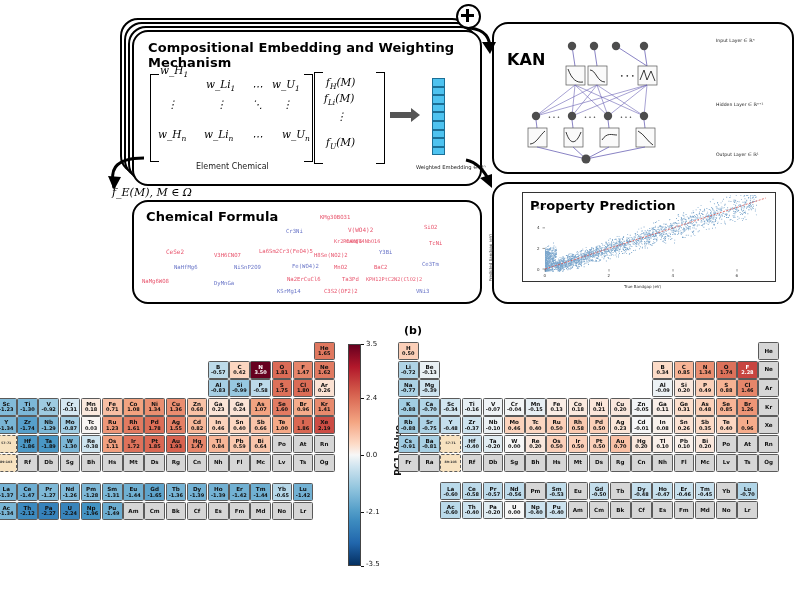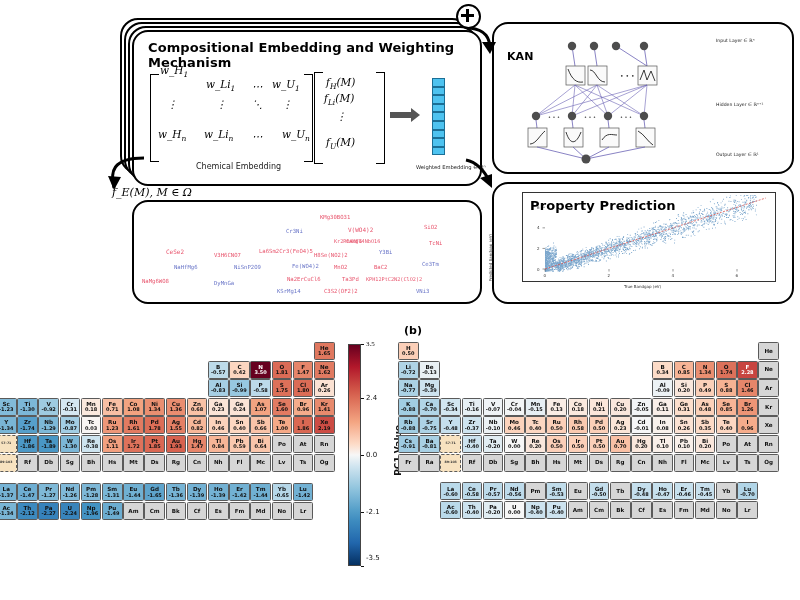--- a/index.html
+++ b/index.html
@@ -81,21 +81,21 @@
     position:absolute;
     font-family:"DejaVu Sans Mono", monospace;
     font-size:5.6px;
     white-space:nowrap;
   }
   .f-red{color:#e8556d;}
   .f-blue{color:#6a76c8;}
 
   
   #kan-box{left:492px;top:22px;width:298px;height:148px;z-index:3;}
-  #kan-title{position:absolute;left:13px;top:26px;font-size:11px;}
+  #kan-title{position:absolute;left:13px;top:26px;font-size:16px;}
   .kan-layer-lbl{
     position:absolute;font-size:4.6px;color:#222;white-space:nowrap;
   }
 
   
   #pp-box{left:492px;top:182px;width:298px;height:118px;z-index:3;}
   #pp-title{position:absolute;left:36px;top:14px;font-size:13px;z-index:4;}
   #pp-plotframe{
     position:absolute;left:28px;top:8px;width:252px;height:88px;
     border:1px solid #333;background:#fff;overflow:hidden;
@@ -183,21 +183,21 @@
       <div class="mcell" style="left:23px;top:34px;">⋮</div>
       <div class="mcell" style="left:72px;top:34px;">⋮</div>
       <div class="mcell" style="left:108px;top:34px;">⋱</div>
       <div class="mcell" style="left:138px;top:34px;">⋮</div>
 
       <div class="mcell" style="left:14px;top:64px;">w_H<span class="sub">n</span></div>
       <div class="mcell" style="left:60px;top:64px;">w_Li<span class="sub">n</span></div>
       <div class="mcell" style="left:108px;top:66px;">⋯</div>
       <div class="mcell" style="left:138px;top:64px;">w_U<span class="sub">n</span></div>
 
-      <div class="elem-embed-lbl" style="left:52px;top:98px;">Chemical Embedding</div>
+      <div class="elem-embed-lbl" style="left:52px;top:98px;">Element Chemical</div>
 
       <div class="bracket" style="left:170px;top:8px;height:90px;"></div>
       <div class="bracket right" style="left:232px;top:8px;height:90px;"></div>
 
       <div class="mcell" style="left:182px;top:12px;">f<span class="sub">H</span>(M)</div>
       <div class="mcell" style="left:180px;top:28px;">f<span class="sub">Li</span>(M)</div>
       <div class="mcell" style="left:192px;top:46px;">⋮</div>
       <div class="mcell" style="left:182px;top:72px;">f<span class="sub">U</span>(M)</div>
 
       <div class="arrowbody" style="left:246px;top:48px;width:22px;"></div>
@@ -218,20 +218,21 @@
     </div>
   </div>
 
   <svg style="position:absolute;left:104px;top:156px;width:50px;height:40px;z-index:4;">
     <path d="M 40 2 C 8 2 6 16 10 32" stroke="#000" stroke-width="3" fill="none"></path>
     <polygon points="10,34 4,20 17,21" fill="#000"></polygon>
   </svg>
   <div class="fe-label" style="left:112px;top:186px;z-index:4;">f_E(M), M ∈ Ω</div>
 
   <div class="roundbox" id="cf-box">
+    <div class="box-title" id="cf-title">Chemical Formula</div>
     <div id="formula-cloud" style="position:absolute;left:0;top:0;width:346px;height:100px;">
         <div class="formula f-red" style="left: 186px; top: 12px; font-size: 5.6px;">KMg30BO31</div>
         <div class="formula f-blue" style="left: 152px; top: 26px; font-size: 5.6px;">Cr3Ni</div>
         <div class="formula f-red" style="left: 214px; top: 24px; font-size: 6px;">V(WO4)2</div>
         <div class="formula f-red" style="left: 290px; top: 22px; font-size: 5.6px;">SiO2</div>
         <div class="formula f-red" style="left: 200px; top: 36px; font-size: 5.2px;">Kr2RhAuF6</div>
         <div class="formula f-red" style="left: 212px; top: 36px; font-size: 5.2px;">CaMg14NbO16</div>
         <div class="formula f-red" style="left: 32px; top: 46px; font-size: 6px;">CeSe2</div>
         <div class="formula f-red" style="left: 80px; top: 50px; font-size: 5.6px;">V3H6CNO7</div>
         <div class="formula f-red" style="left: 125px; top: 46px; font-size: 5.6px;">La6Sm2Cr3(FeO4)5</div>
@@ -760,29 +761,29 @@
         <div class="pt-sym">No</div>
       </div>
       <div class="pt-cell" style="left: 339.2px; top: 159.96px; width: 20.5px; height: 18px; background: rgb(214, 214, 214);">
         <div class="pt-sym">Lr</div>
       </div>
     </div>
 
   <div class="cbar-wrap" id="colorbar" style="left:348px;top:32px;">
       <div class="cbar" style="height: 222px; width: 13px; left: 0px; top: 0px; background: linear-gradient(rgb(103, 0, 31) 0%, rgb(141, 12, 37) 5%, rgb(178, 24, 43) 10%, rgb(193, 54, 57) 15%, rgb(208, 84, 71) 20%, rgb(221, 112, 89) 25%, rgb(232, 138, 110) 30%, rgb(244, 165, 130) 35%, rgb(249, 192, 165) 40%, rgb(253, 219, 199) 45%, rgb(247, 247, 247) 50%, rgb(209, 229, 240) 55%, rgb(178, 213, 231) 60%, rgb(146, 197, 222) 65%, rgb(116, 178, 212) 70%, rgb(85, 159, 201) 75%, rgb(61, 139, 191) 80%, rgb(47, 121, 182) 85%, rgb(33, 102, 172) 90%, rgb(19, 75, 135) 95%, rgb(5, 48, 97) 100%);"></div>
       <div class="cbar-tickmark" style="left: 13px; top: 0px;"></div>
-      <div class="cbar-tick" style="left: 18px; top: -4px; font-family: Liberation Serif, serif;">3.5</div>
+      <div class="cbar-tick" style="left: 18px; top: -4px;">3.5</div>
       <div class="cbar-tickmark" style="left: 13px; top: 53.9143px;"></div>
       <div class="cbar-tick" style="left: 18px; top: 49.9143px;">2.4</div>
       <div class="cbar-tickmark" style="left: 13px; top: 111px;"></div>
       <div class="cbar-tick" style="left: 18px; top: 107px;">0.0</div>
       <div class="cbar-tickmark" style="left: 13px; top: 168.086px;"></div>
       <div class="cbar-tick" style="left: 18px; top: 164.086px;">-2.1</div>
       <div class="cbar-tickmark" style="left: 13px; top: 222px;"></div>
-      <div class="cbar-tick" style="left: 18px; top: 210px; text-align: center;">-3.5</div>
+      <div class="cbar-tick" style="left: 18px; top: 216px; text-align: center;">-3.5</div>
       <div class="cbar-title" style="left: 45px; top: 81px;">PC1 Value</div>
     </div>
 
   <div class="ptable" id="right-table" style="left:398px;top:30px;">
       <div class="pt-cell" style="left: 0px; top: 18.6px; width: 20.5px; height: 18px; background: rgb(176, 212, 230);">
         <div class="pt-sym">Li</div>
         <div class="pt-val">-0.72</div>
       </div>
       <div class="pt-cell" style="left: 21.2px; top: 18.6px; width: 20.5px; height: 18px; background: rgb(233, 240, 244);">
         <div class="pt-sym">Be</div>

